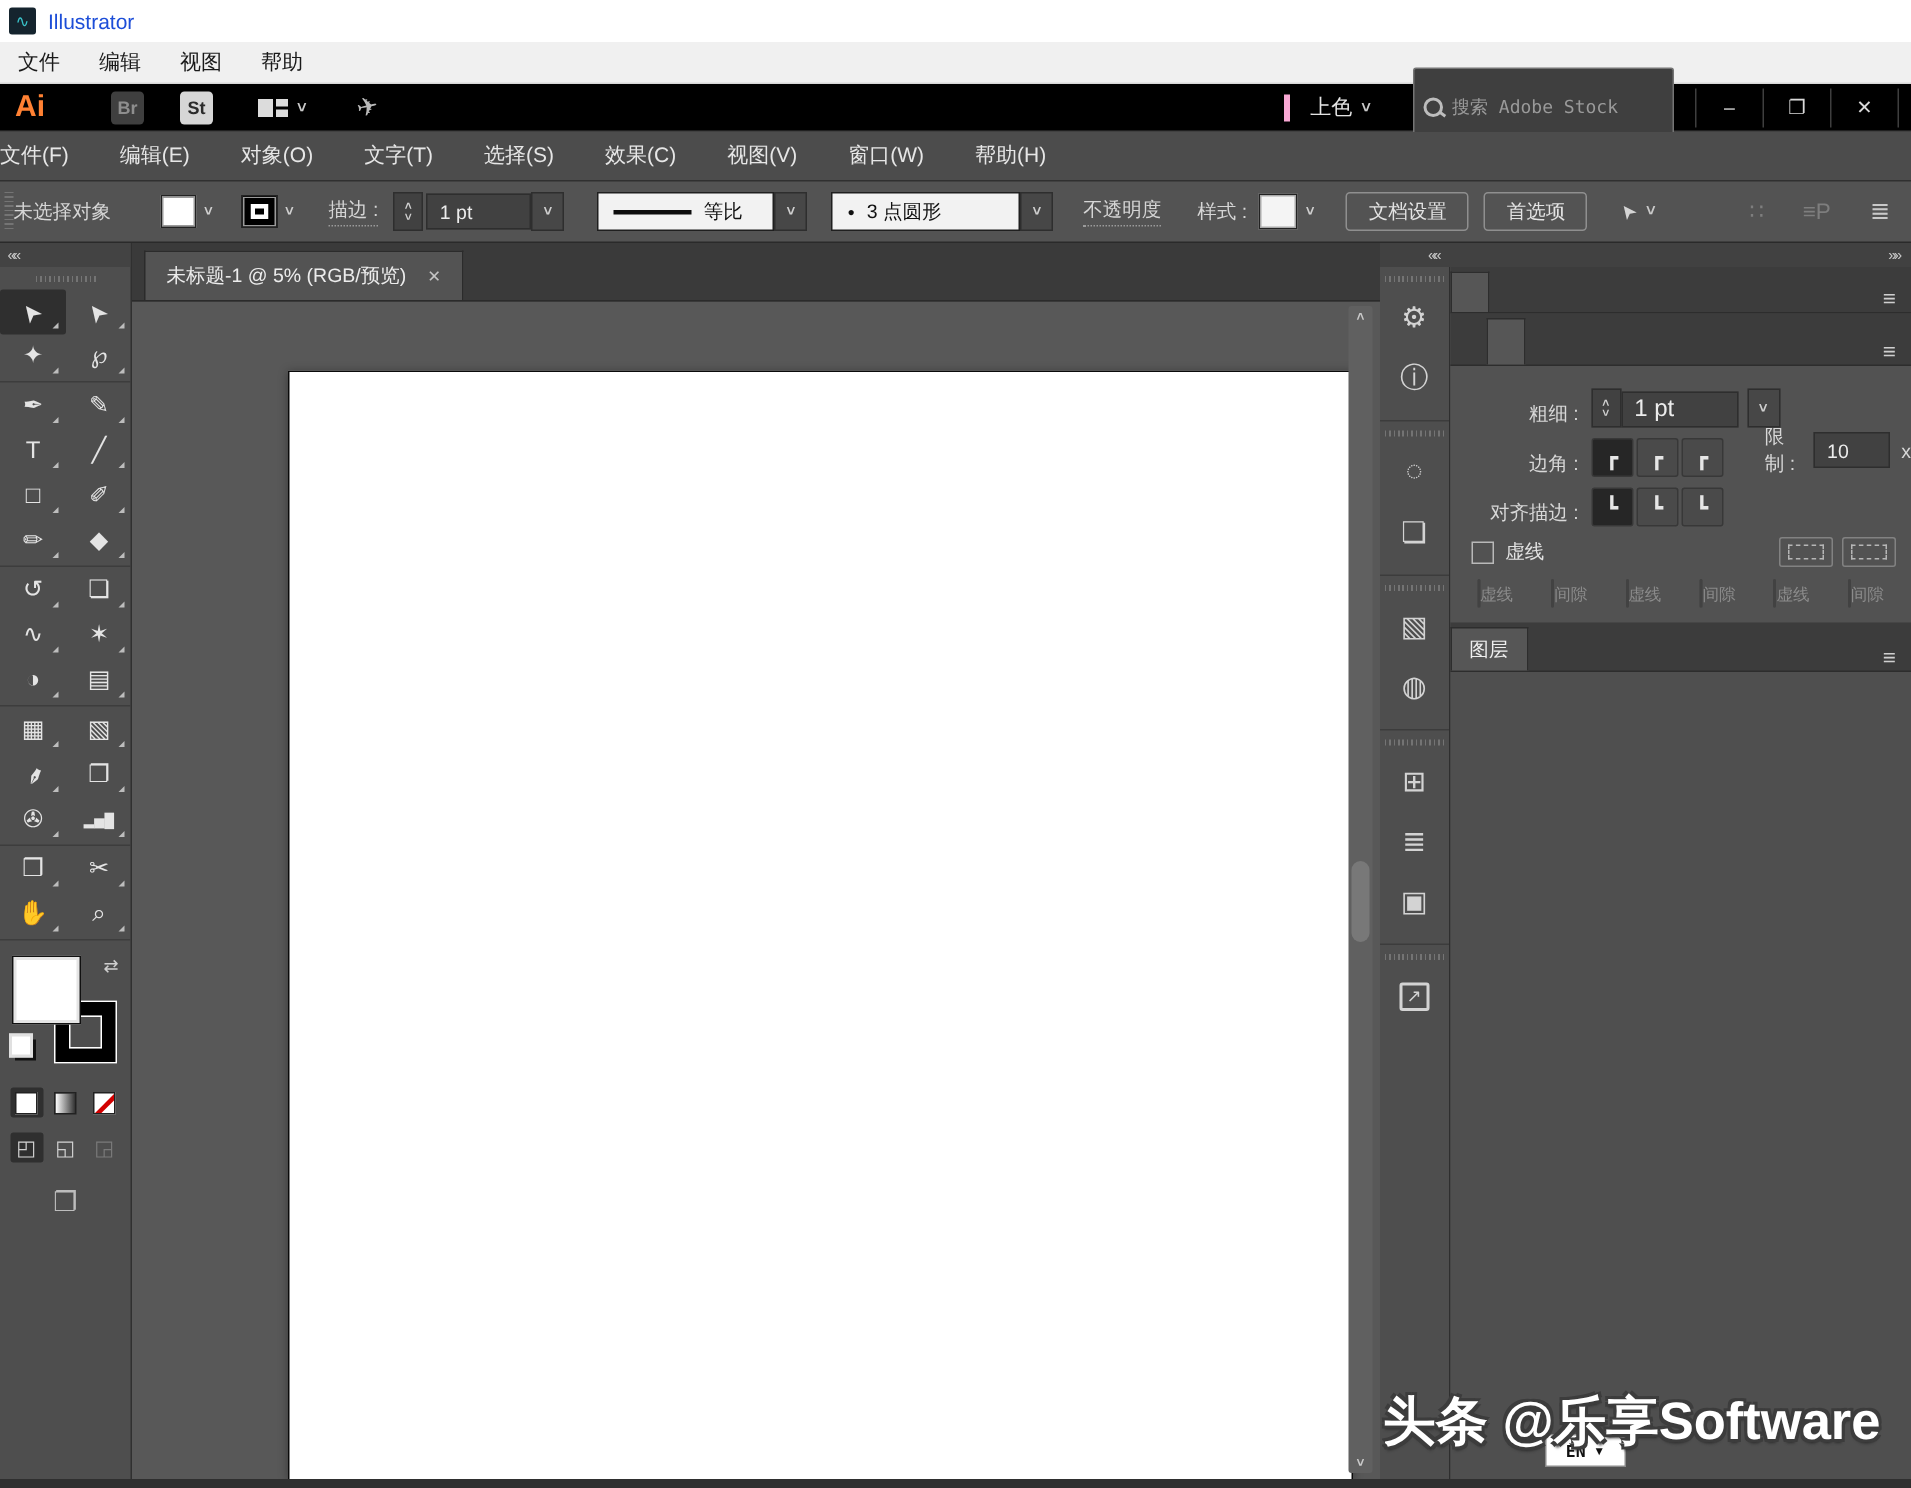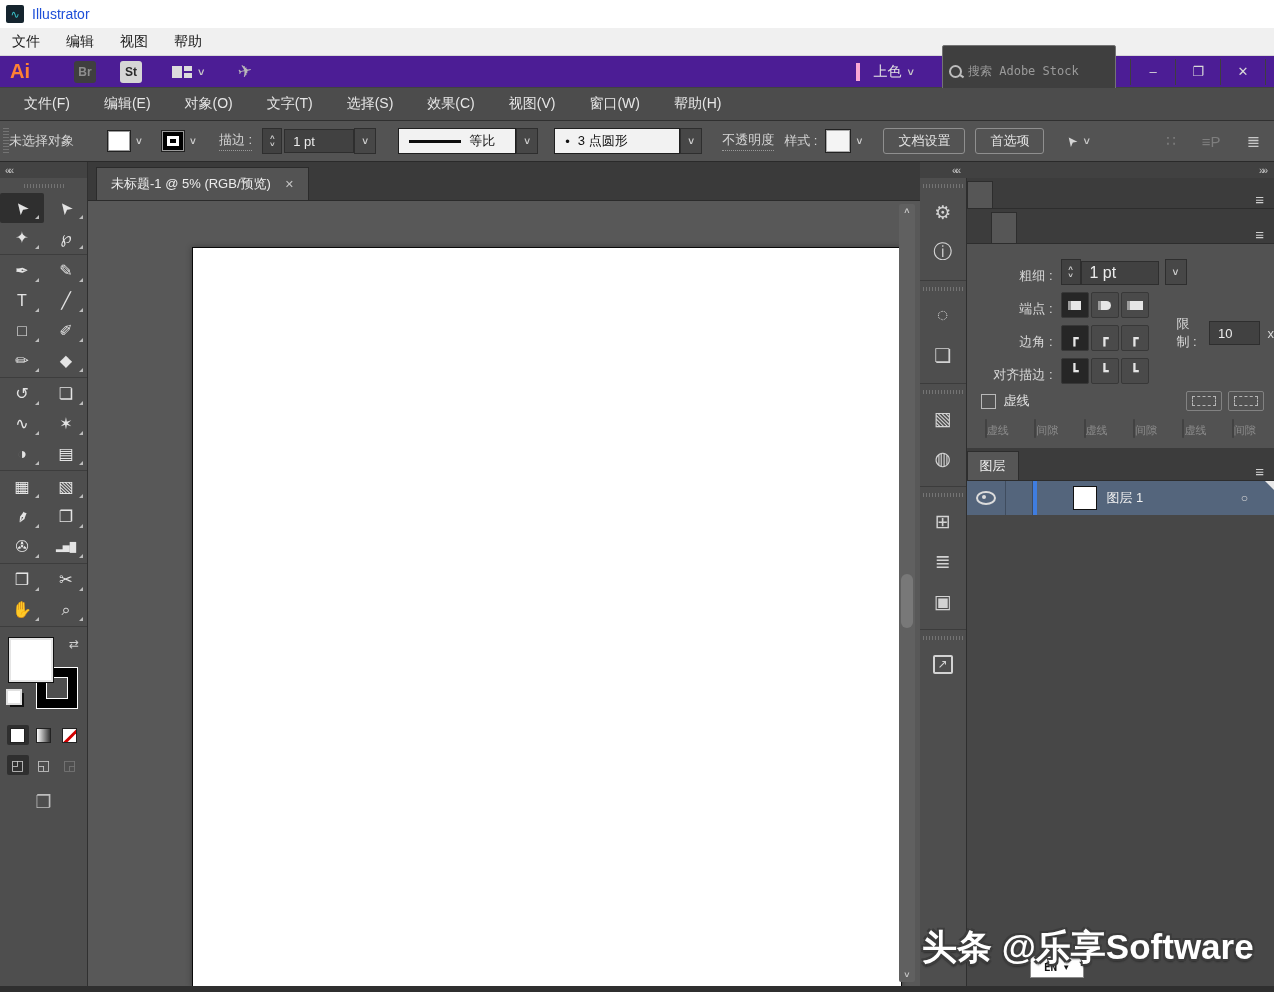--- a/index.html
+++ b/index.html
@@ -11,21 +11,21 @@
   
   #os-titlebar{top:0;height:28px;background:#ffffff;display:flex;align-items:center;padding-left:6px;gap:8px;}
   #os-appicon{width:18px;height:18px;background:#15242e;border-radius:2px;color:#39c2c9;
               font-size:11px;display:flex;align-items:center;justify-content:center;}
   #os-title{font-size:14px;color:#1d4ed8;}
   #os-menubar{top:28px;height:28px;background:#f0f0f0;display:flex;align-items:center;gap:26px;
               padding-left:12px;font-size:14px;color:#1a1a1a;border-bottom:1px solid #d8d8d8;}
   #os-menubar span{cursor:default;}
 
   
-  #app-bar{top:56px;height:32px;background:#4c1d95;display:flex;align-items:center;border-bottom:1px solid #414141;}
+  #app-bar{top:56px;height:32px;background:#000000;display:flex;align-items:center;border-bottom:1px solid #414141;}
   #ai-logo{color:#ff8133;font-weight:bold;font-size:20px;margin:0 0 0 10px;width:40px;}
   .sq-btn{width:22px;height:22px;border-radius:3px;display:flex;align-items:center;justify-content:center;
           font-size:12px;font-weight:bold;margin-left:24px;}
   #br-btn{background:#3f3f3f;color:#8e8e8e;}
   #st-btn{background:#d6d6d6;color:#2b2b2b;}
   #layout-icon{margin-left:30px;display:flex;align-items:center;gap:2px;}
   #layout-icon .r1{width:10px;height:12px;background:#dcdcdc;}
   #layout-icon .r2{display:flex;flex-direction:column;gap:2px;}
   #layout-icon .r2 i{width:8px;height:5px;background:#dcdcdc;display:block;}
   .chev{color:#c9c9c9;font-size:11px;font-weight:bold;margin-left:6px;}
@@ -36,21 +36,21 @@
                 display:flex;align-items:center;gap:6px;padding:15px 6px;margin:0 14px;border-left-width:1px;}
   #search-lens{width:9px;height:9px;border:2px solid #bdbdbd;border-radius:50%;position:relative;flex:0 0 auto;}
   #search-lens::after{content:"";position:absolute;width:5px;height:2px;background:#bdbdbd;transform:rotate(35deg);right:-4px;bottom:-1px;}
   #stock-search span{color:#9a9a9a;font-size:12px;font-family:"DejaVu Sans Mono",monospace;white-space:nowrap;}
   .win-btn{width:44px;height:26px;display:flex;align-items:center;justify-content:center;color:#d9d9d9;
            font-size:13px;border-left:1px solid #3e3e3e;}
   .win-btn:last-child{border-right:1px solid #3e3e3e;margin-right:8px;}
 
   
   #ai-menubar{top:88px;height:32px;background:#4c4c4c;display:flex;align-items:center;gap:34px;
-              padding-left:24px;font-size:14px;color:#e6e6e6;}
+              padding-left:0;font-size:14px;color:#e6e6e6;}
 
   
   #control-bar{top:120px;height:42px;background:#535353;border-top:1px solid #303030;border-bottom:1px solid #2a2a2a;
                display:flex;align-items:center;font-size:13px;color:#d5d5d5;}
   .grip-v{width:6px;height:26px;margin-left:3px;background:repeating-linear-gradient(#8a8a8a 0 1px,transparent 1px 3px);opacity:.6;}
   #cb-status{width:92px;}
   .swatch{width:22px;height:20px;border:1px solid #222;box-shadow:inset 0 0 0 1px #9a9a9a;}
   #fill-swatch{background:#ffffff;margin-left:6px;}
   #stroke-swatch{background:#000;position:relative;margin-left:14px;}
   #stroke-swatch::after{content:"";position:absolute;inset:5px;border:3px solid #fff;outline:1px solid #000;}
@@ -256,21 +256,21 @@
     <span class="line"></span>
     <span>等比</span>
   </span>
   <span class="dd-chev">˅</span>
   <span class="white-dd" id="brush-dd">
     <span>•</span>
     <span>3 点圆形</span>
   </span>
   <span class="dd-chev">˅</span>
   <span class="u-dot" style="margin-left:20px">不透明度</span>
-  <span style="margin-left:10px">样式 :</span>
+  <span style="margin-left:24px">样式 :</span>
   <span id="style-swatch"></span>
   <span class="mini-chev">˅</span>
   <span class="cb-btn">文档设置</span>
   <span class="cb-btn" style="margin-left:10px">首选项</span>
   <span id="cursor-dd">
     <span class="cur">➤</span>
     <span class="chev">˅</span>
   </span>
   <span class="dim-ic" style="margin-left:auto">∷</span>
   <span class="dim-ic">≡P</span>
@@ -497,34 +497,20 @@
         <div class="srow">
           <span class="lbl">粗细 :</span>
           <span class="stepper" style="margin-left:0">
             <span>˄</span>
               <span>˅</span>
           </span>
           <span class="well" style="width:60px">1 pt</span>
           <span class="dd-chev" style="margin-left:6px">˅</span>
         </div>
         <div class="srow">
-          <span class="lbl">端点 :</span>
-          <span class="tri-group">
-            <span class="tbtn sel">
-                <span class="cap"></span>
-              </span>
-            <span class="tbtn">
-                <span class="cap round"></span>
-              </span>
-            <span class="tbtn">
-                <span class="cap proj"></span>
-              </span>
-          </span>
-        </div>
-        <div class="srow">
           <span class="lbl">边角 :</span>
           <span class="tri-group">
             <span class="tbtn sel">
                 <span class="cornerg">┏</span>
               </span>
             <span class="tbtn">
                 <span class="cornerg" style="border-radius:6px 0 0 0">┏</span>
               </span>
             <span class="tbtn">
                 <span class="cornerg">┏</span>
@@ -587,33 +573,20 @@
             <span class="box"></span>
             <span class="dl">间隙</span>
           </span>
           </div>
       </div>
 
       <div class="tabbar" style="height:32px">
         <span class="tab active" style="height:28px">图层</span>
         <span class="tab-menu">≡</span>
       </div>
-      <div id="layers-content">
-        <div id="layer-row">
-          <span class="lr-cell" id="eye-cell">
-              <span class="eye"></span>
-            </span>
-          <span class="lr-cell" id="lock-cell"></span>
-          <span id="layer-accent"></span>
-          <span id="layer-thumb"></span>
-          <span id="layer-name">图层 1</span>
-          <span id="layer-target">○</span>
-          <span id="layer-corner"></span>
-        </div>
-      </div>
     </div>
   </div>
 
   <div id="bottom-strip"></div>
 </div>
 
 <div id="ime">
   <span class="en">EN</span>
   <span class="v">▼</span>
 </div>

